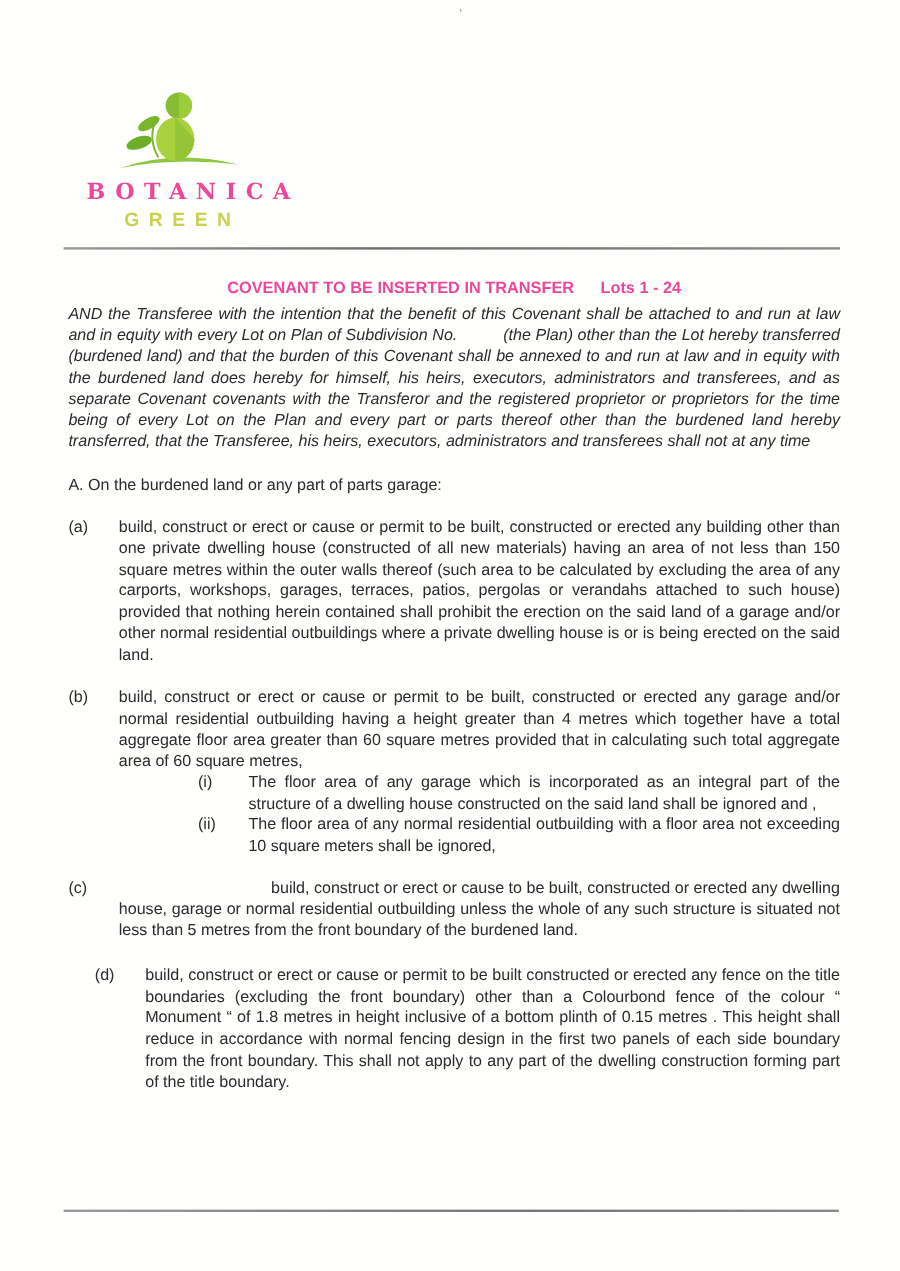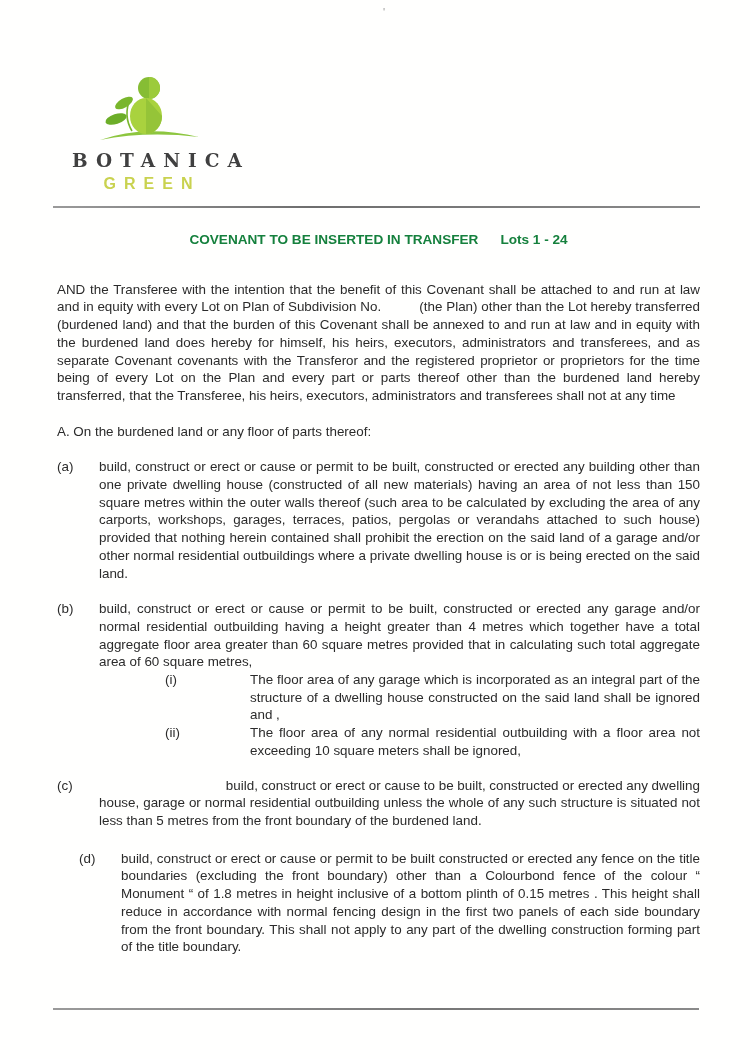--- a/index.html
+++ b/index.html
@@ -24,21 +24,21 @@
     margin: 76px 0 0 66px;
     width: 166px;
     text-align: center;
   }
   .logo-icon { display: block; margin: 0 auto; width: 112px; height: 72px; }
   .brand {
     font-family: "DejaVu Serif", serif;
     font-weight: 700;
     font-size: 18.5px;
     letter-spacing: 8px;
-    color: #404040;
+    color: #ec4899;
     margin-top: 2px;
     white-space: nowrap;
     text-indent: 6px;
   }
   .brand-sub {
     font-size: 16px;
     font-weight: 700;
     letter-spacing: 8px;
     color: #c9d24f;
     margin-top: 4px;
@@ -59,33 +59,33 @@
     height: 2px;
     background: linear-gradient(to right, #9a9a9a, #777777 60%, #8a8a8a);
   }
   
   .content { margin: 0 50px 0 57px; font-size: 13.4px; line-height: 17.7px; }
   .doc-title {
     text-align: center;
     font-weight: bold;
     font-size: 13.6px;
     margin-top: 23px;
-    color: #15803d;
+    color: #ec4899;
   }
   .doc-title .lots { margin-left: 22px; }
-  .intro { margin: 32px 0 0 0; text-align: justify; }
+  .intro { margin: 4px 0 0 0; text-align: justify; font-style: italic; }
   .section-heading { margin: 18px 0 0 0; text-align: left; }
   .clause { display: flex; margin-top: 18px; }
   .clause-label { flex: 0 0 42px; }
   .clause-body { flex: 1; min-width: 0; }
   .clause-text { text-align: justify; }
   .first-line { text-align: right; }
   .subclause { display: flex; margin-left: 66px; }
   .sub-label { flex: 0 0 42px; }
-  .sub-text { flex: 1; text-align: justify; margin-left: 43px; }
+  .sub-text { flex: 1; text-align: justify; }
   .clause-d { margin-left: 22px; margin-top: 20px; }
   .clause-c { margin-top: 17px; }
 </style>
 </head>
 <body>
 
 <div class="page">
 
   <span class="stray-mark">'</span>
 
@@ -112,21 +112,21 @@
   <div class="rule-top"></div>
 
   <div class="content">
 
     <div class="doc-title">
       <span>COVENANT TO BE INSERTED IN TRANSFER</span><span class="lots">Lots 1 - 24</span>
     </div>
 
     <p class="intro">AND the Transferee with the intention that the benefit of this Covenant shall be attached to and run at law and in equity with every Lot on Plan of Subdivision No.&nbsp;&nbsp;&nbsp;&nbsp;&nbsp;&nbsp;&nbsp;&nbsp;&nbsp; (the Plan) other than the Lot hereby transferred (burdened land) and that the burden of this Covenant shall be annexed to and run at law and in equity with the burdened land does hereby for himself, his heirs, executors, administrators and transferees, and as separate Covenant covenants with the Transferor and the registered proprietor or proprietors for the time being of every Lot on the Plan and every part or parts thereof other than the burdened land hereby transferred, that the Transferee, his heirs, executors, administrators and transferees shall not at any time</p>
 
-    <p class="section-heading">A. On the burdened land or any floor of parts thereof:</p>
+    <p class="section-heading">A. On the burdened land or any part of parts garage:</p>
 
     <div class="clause">
       <div class="clause-label">(a)</div>
       <div class="clause-body">
         <div class="clause-text">build, construct or erect or cause or permit to be built, constructed or erected any building other than one private dwelling house (constructed of all new materials) having an area of not less than 150 square metres within the outer walls thereof (such area to be calculated by excluding the area of any carports, workshops, garages, terraces, patios, pergolas or verandahs attached to such house) provided that nothing herein contained shall prohibit the erection on the said land of a garage and/or other normal residential outbuildings where a private dwelling house is or is being erected on the said land.</div>
       </div>
     </div>
 
     <div class="clause">
       <div class="clause-label">(b)</div>

